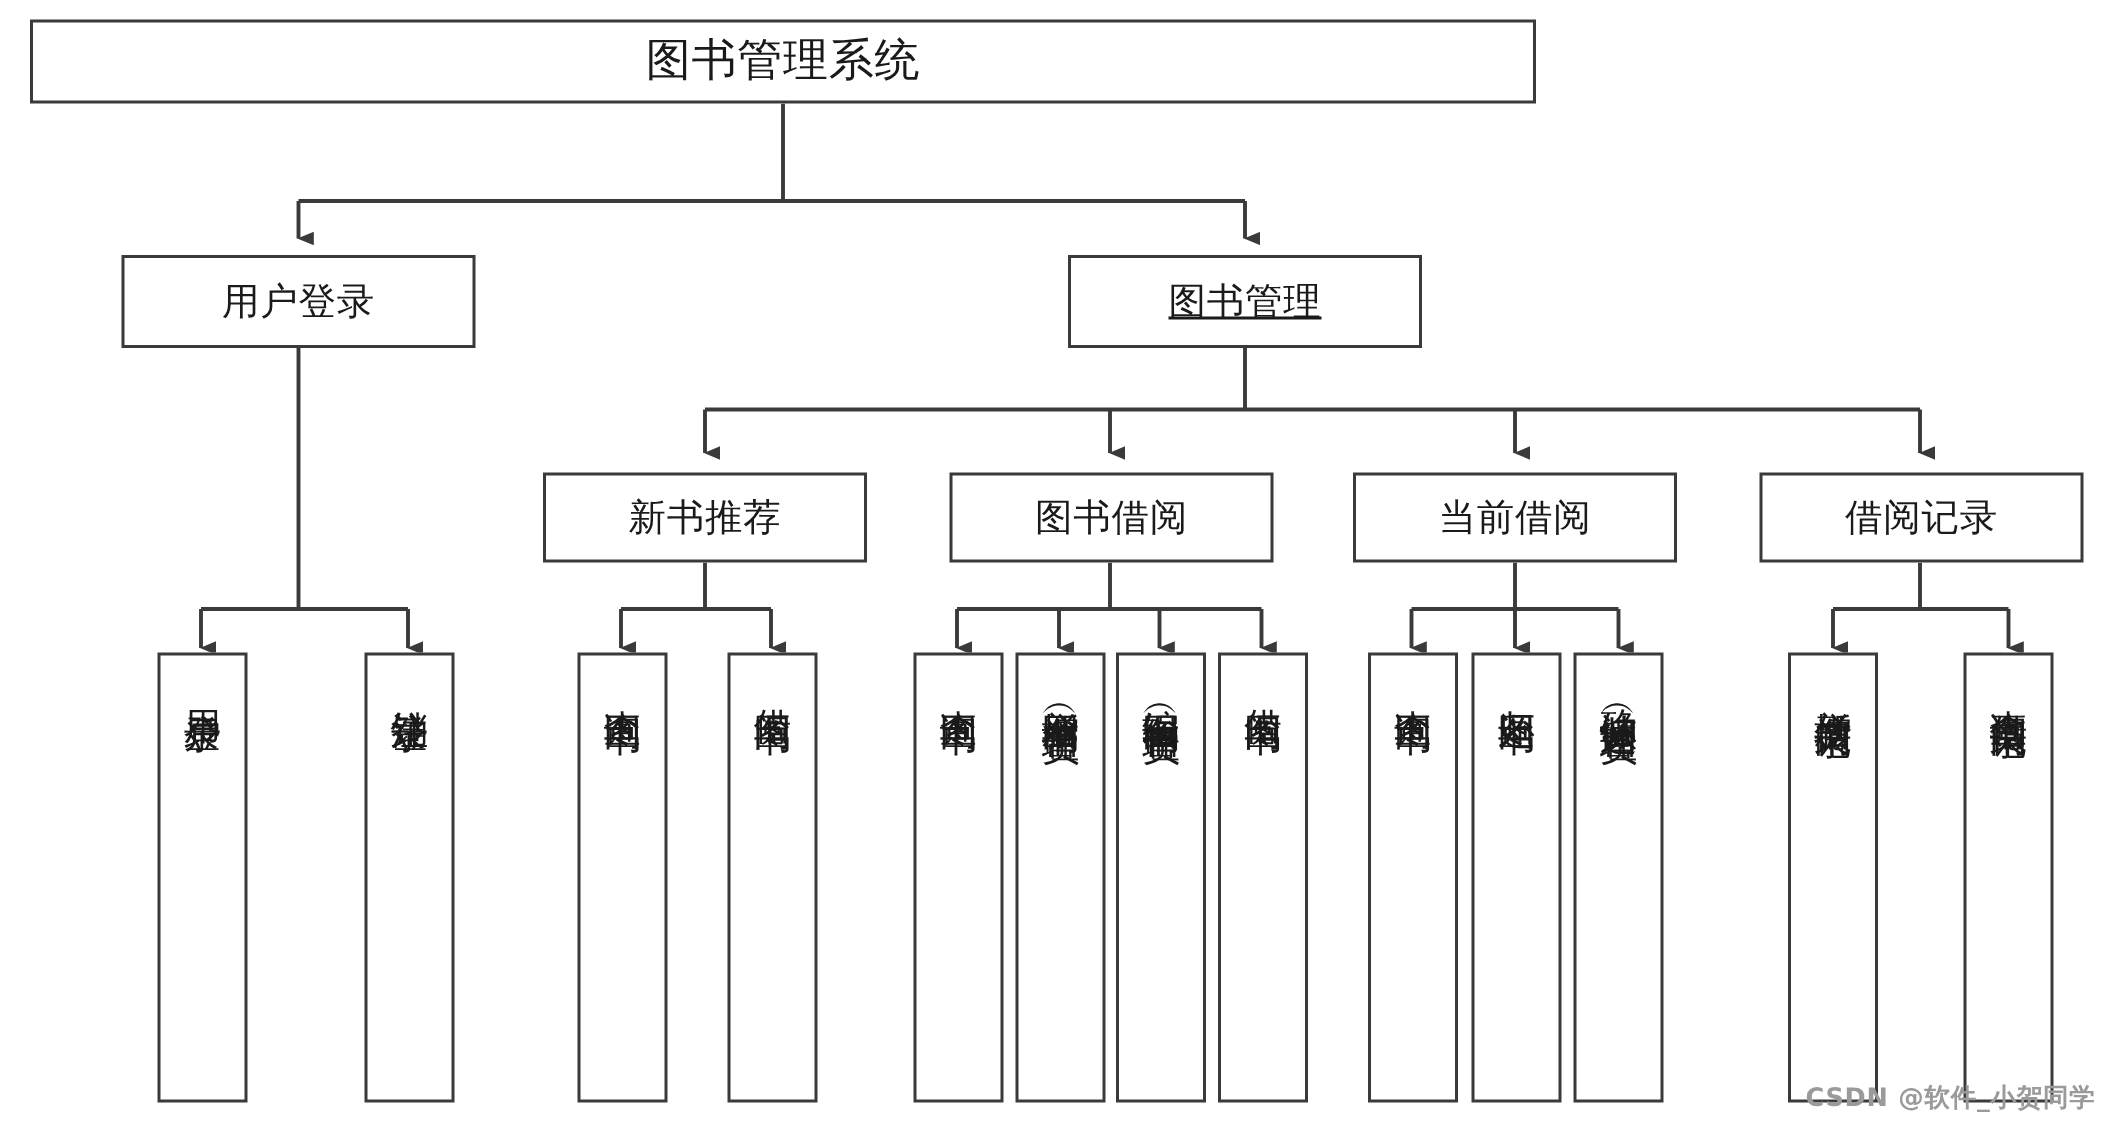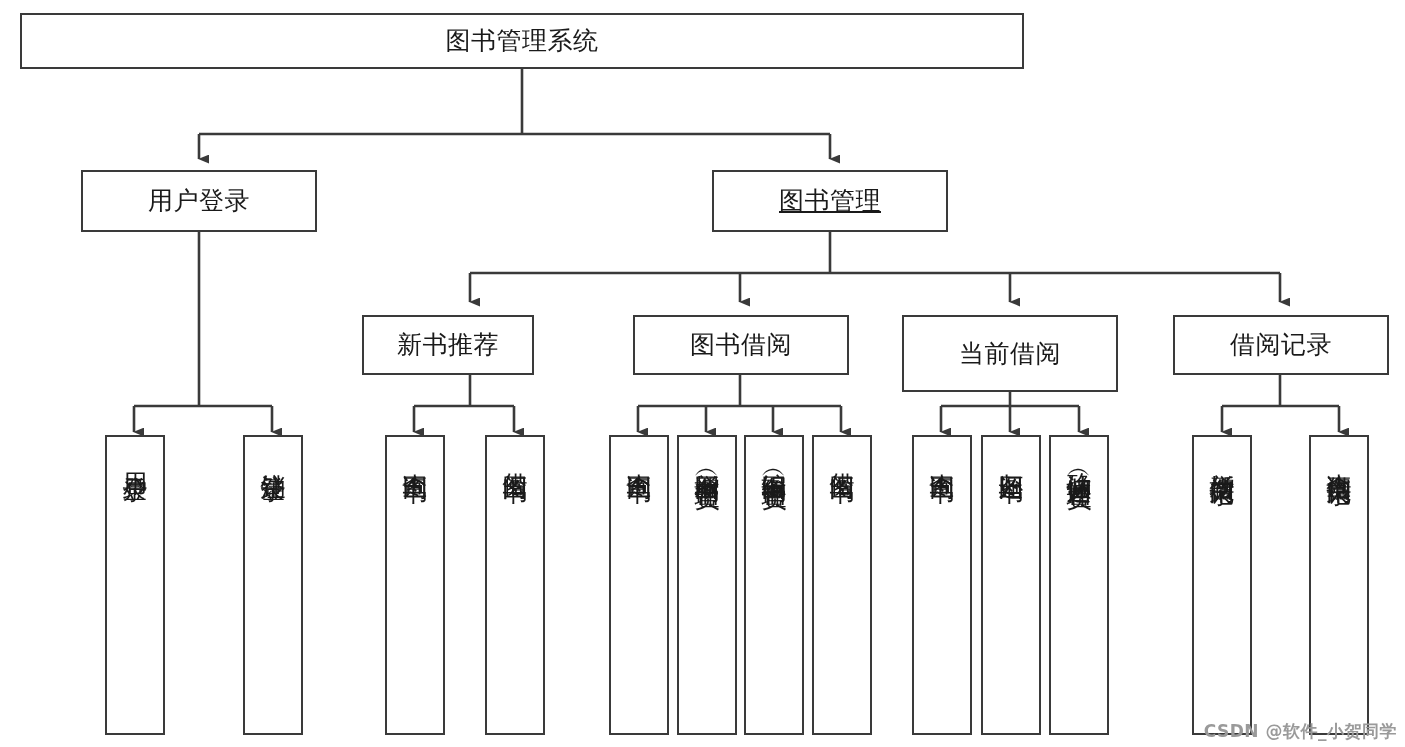--- a/index.html
+++ b/index.html
@@ -42,21 +42,21 @@
     text-align: center;
     line-height: 1.18;
     white-space: nowrap;
   }
   
   .node.horiz .node-label {
     font-size: 25px;
     letter-spacing: 0.5px;
   }
   .node.root .node-label {
-    font-size: 25px;
+    font-size: 30px;
   }
   
   .node.vert {
     align-items: flex-start;
     justify-content: center;
     padding-top: 16px;
   }
   .node.vert .node-label {
     writing-mode: vertical-rl;
     text-orientation: upright;
@@ -137,27 +137,27 @@
     <span class="node-label">图书管理系统</span>
   </div>
 
   <div class="node horiz" style="left:81px; top:170px; width:236px; height:62px;">
     <span class="node-label">用户登录</span>
   </div>
   <div class="node horiz" style="left:712px; top:170px; width:236px; height:62px;text-decoration:underline;">
     <span class="node-label">图书管理</span>
   </div>
 
-  <div class="node horiz" style="left:362px; top:315px; width:172px; height:60px;">
+  <div class="node horiz" style="left:362px; top:315px; width:216px; height:60px;">
     <span class="node-label">新书推荐</span>
   </div>
   <div class="node horiz" style="left:633px; top:315px; width:216px; height:60px;">
     <span class="node-label">图书借阅</span>
   </div>
-  <div class="node horiz" style="left:902px; top:315px; width:216px; height:77px;">
+  <div class="node horiz" style="left:902px; top:315px; width:216px; height:60px;">
     <span class="node-label">当前借阅</span>
   </div>
   <div class="node horiz" style="left:1173px; top:315px; width:216px; height:60px;">
     <span class="node-label">借阅记录</span>
   </div>
 
   <div class="node vert" style="left:105px; top:435px; width:60px; height:300px;">
     <span class="node-label">用户登录</span>
   </div>
   <div class="node vert" style="left:243px; top:435px; width:60px; height:300px;">

